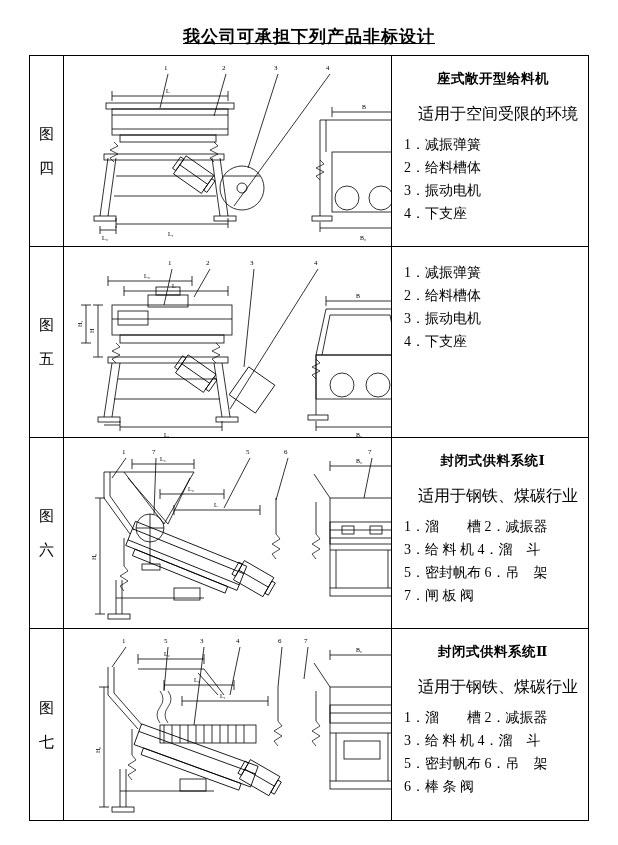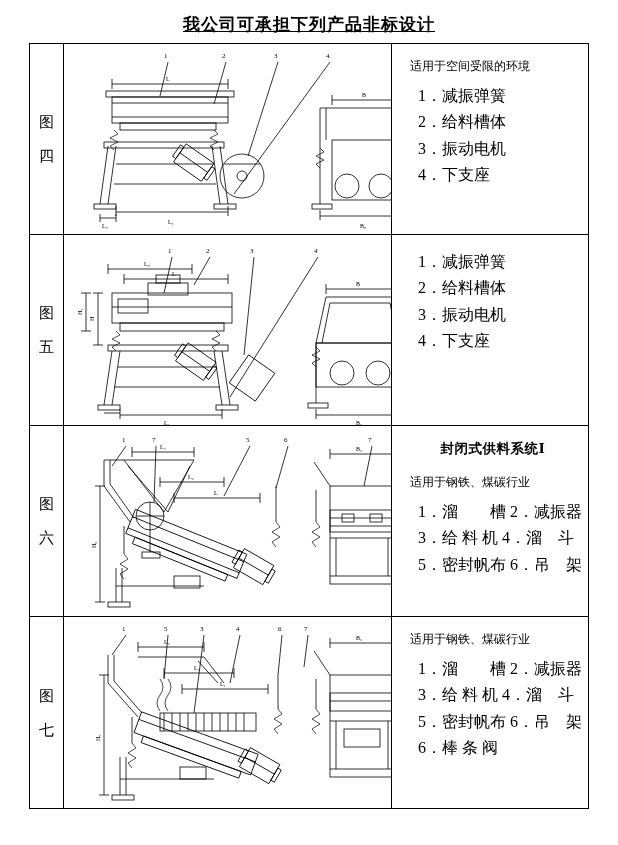--- a/index.html
+++ b/index.html
@@ -13,21 +13,21 @@
     font-family: "Liberation Serif", "DejaVu Serif", serif;
     color: #000000;
     overflow: hidden;
     position: relative;
   }
   .page {
     width: 618px;
     height: 845px;
     position: relative;
     box-sizing: border-box;
-    padding: 0;
+    padding: 12px;
   }
   .page-title {
     text-align: center;
     font-size: 17px;
     font-weight: bold;
     letter-spacing: 1px;
     padding-top: 13px;
     padding-bottom: 7px;
     text-decoration: underline;
     font-family: "Liberation Serif", "DejaVu Serif", serif;
@@ -78,28 +78,27 @@
     position: relative;
   }
   .txt-title {
     font-size: 13.5px;
     font-weight: bold;
     text-align: center;
     margin-bottom: 16px;
     letter-spacing: 0.5px;
   }
   .txt-sub {
-    font-size: 12px;
+    font-size: 16px;
     margin-bottom: 8px;
-    margin-left: 6px;
+    margin-left: 14px;
   }
   .txt-list {
-    font-size: 16px;
+    font-size: 14px;
     line-height: 1.65;
-    margin-left: 14px;
   }
   .txt-list .li {
     white-space: pre;
   }
   
   .fig {
     position: absolute;
     inset: 0;
   }
   .fig svg {
@@ -206,20 +205,21 @@
             <text class="lbl" x="262" y="14">4</text>
             <text class="lbl-s" x="102" y="37">L</text>
             <text class="lbl-s" x="38" y="184">L₀</text>
             <text class="lbl-s" x="104" y="180">L₁</text>
             <text class="lbl-s" x="298" y="53">B</text>
             <text class="lbl-s" x="296" y="184">B₀</text>
           </svg>
         </div>
       </div>
       <div class="cell-text">
+        <div class="txt-title">座式敞开型给料机</div>
         <div class="txt-sub">适用于空间受限的环境</div>
         <div class="txt-list">
           <div class="li">1．减振弹簧</div>
           <div class="li">2．给料槽体</div>
           <div class="li">3．振动电机</div>
           <div class="li">4．下支座</div>
         </div>
       </div>
     </div>
 
@@ -439,20 +439,23 @@
             <span class="li">2．减振器</span>
           </div>
           <div>
             <span class="li">3．给 料 机</span>
             <span class="li">4．溜　斗</span>
           </div>
           <div>
             <span class="li">5．密封帆布</span>
             <span class="li">6．吊　架</span>
           </div>
+          <div>
+            <span class="li">7．闸 板 阀</span>
+          </div>
         </div>
       </div>
     </div>
 
     <div class="row">
       <div class="cell-label">
         <span>图</span>
         <span>七</span>
       </div>
       <div class="cell-figure">
@@ -552,20 +555,21 @@
             <text class="lbl" x="240" y="14">7</text>
             <text class="lbl-s" x="100" y="27">L₂</text>
             <text class="lbl-s" x="130" y="53">L₀</text>
             <text class="lbl-s" x="156" y="69">L₁</text>
             <text class="lbl-s" x="36" y="124" transform="rotate(-90 36 124)">H₀</text>
             <text class="lbl-s" x="292" y="23">B₀</text>
           </svg>
         </div>
       </div>
       <div class="cell-text">
+        <div class="txt-title">封闭式供料系统Ⅱ</div>
         <div class="txt-sub">适用于钢铁、煤碳行业</div>
         <div class="txt-list">
           <div>
             <span class="li">1．溜　　槽</span>
             <span class="li">2．减振器</span>
           </div>
           <div>
             <span class="li">3．给 料 机</span>
             <span class="li">4．溜　斗</span>
           </div>

